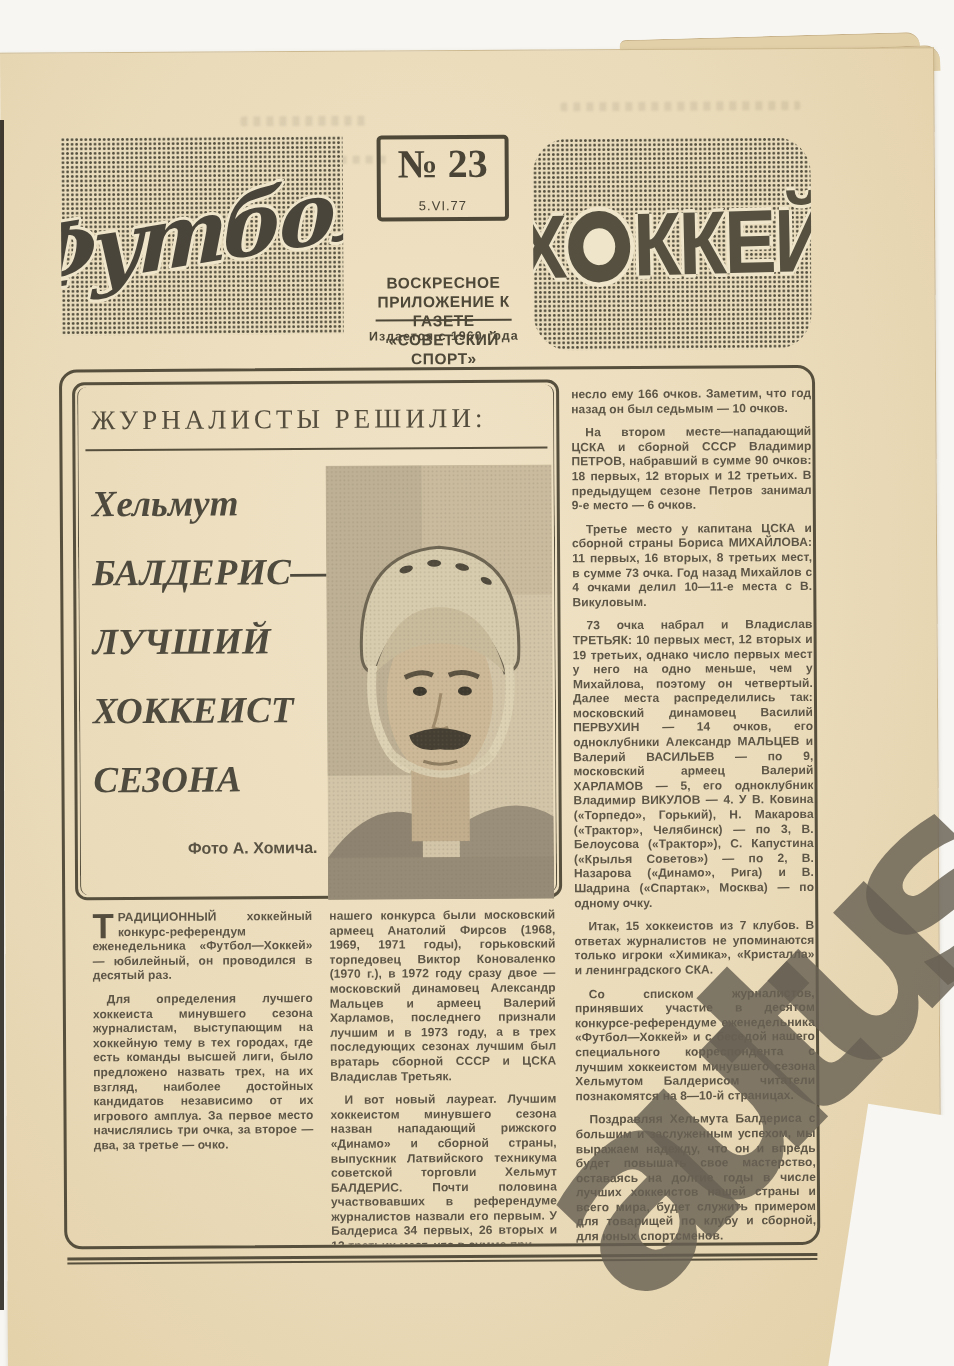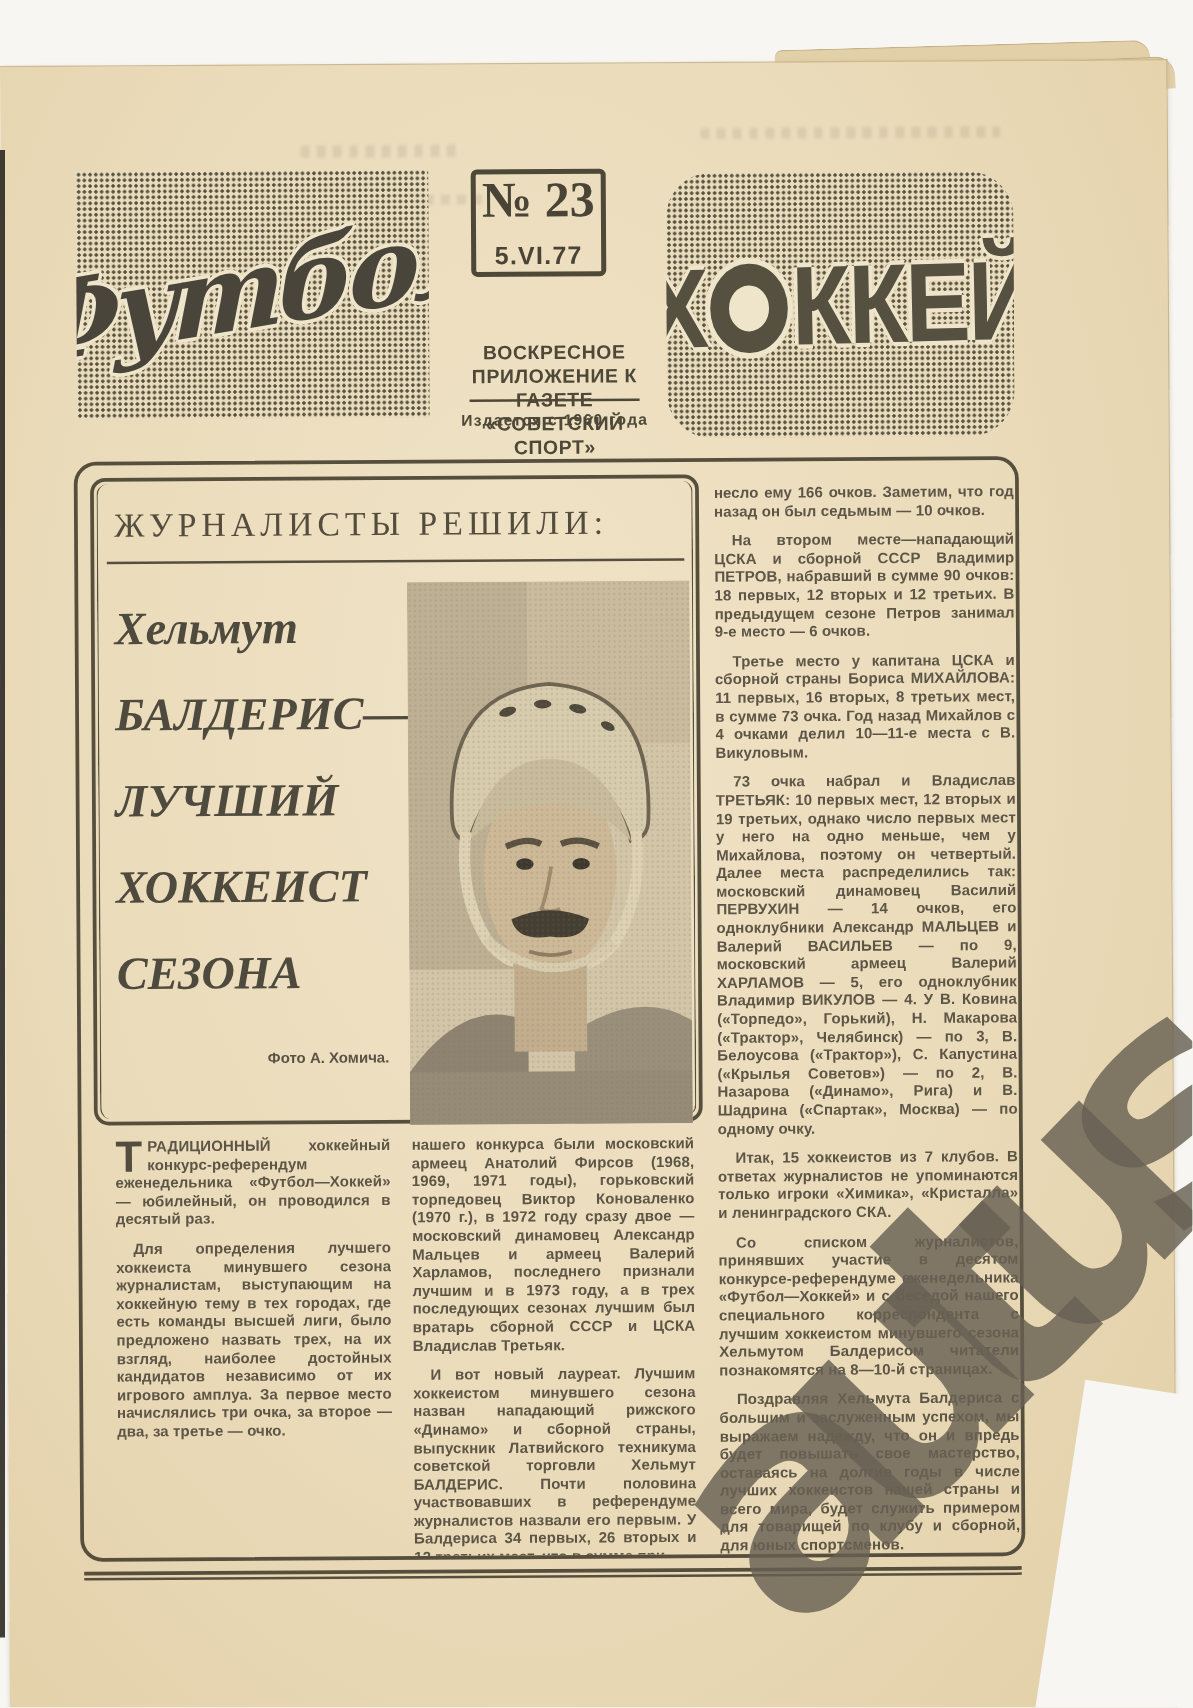--- a/index.html
+++ b/index.html
@@ -32,24 +32,24 @@
       background-image: radial-gradient(circle, #55503f 1.15px, rgba(85,80,63,0) 1.5px);
       background-size: 4.6px 4.6px; }
 
   
   .futbol-box { position:absolute; left:60px; top:84px; width:282px; height:198px; display:flex; align-items:center; justify-content:center; overflow:hidden; }
   .futbol-text { font-family:"DejaVu Serif",serif; font-style:italic; font-weight:bold; font-size:86px;
       color:#4a453a; transform:rotate(-9deg) skewX(-10deg) translateY(-4px); letter-spacing:-5px;
       text-shadow:-3px 0 #efe5ca, 3px 0 #efe5ca, 0 -3px #efe5ca, 0 3px #efe5ca,
                   -2px -2px #efe5ca, 2px -2px #efe5ca, -2px 2px #efe5ca, 2px 2px #efe5ca; }
 
-  .issue-box { position:absolute; left:376px; top:84px; width:108px; height:86px; border:4px solid #4e4839; border-radius:5px;
+  .issue-box { position:absolute; left:376px; top:84px; width:132px; height:86px; border:4px solid #4e4839; border-radius:5px;
       display:flex; flex-direction:column; align-items:center; justify-content:center; }
   .issue-number { font-family:"Liberation Serif",serif; font-weight:bold; font-size:40px; line-height:40px; color:#4a4436; }
-  .issue-date { font-weight:bold; font-size:20px; letter-spacing:1px; color:#4a4436; margin-top:14px; }
+  .issue-date { font-weight:normal; font-size:13px; letter-spacing:1px; color:#4a4436; margin-top:14px; }
 
   .subtitle { position:absolute; left:364px; top:182px; width:156px; text-align:center;
       font-weight:bold; font-size:15.5px; line-height:19px; letter-spacing:.5px; color:#4e4839;margin-top:40px; }
   .subtitle-rule { position:absolute; left:374px; top:268px; width:136px; border-top:2px solid #4e4839; }
   .since { position:absolute; left:360px; top:278px; width:164px; text-align:center; font-weight:bold; font-size:12.5px; color:#4e4839; letter-spacing:1px; }
 
   .hockey-box { position:absolute; left:532px; top:88px; width:278px; height:212px; border-radius:36px;
       display:flex; align-items:center; justify-content:center; overflow:hidden; }
   .hockey-text { display:flex; align-items:center; font-weight:bold; font-size:78px; color:#55503f;
       font-family:"Liberation Sans",sans-serif; letter-spacing:-2px; transform:scaleY(1.15) rotate(-1deg);
@@ -67,22 +67,22 @@
       border:3px solid #564f3d; border-radius:12px; }
   .headline-box::before { content:''; position:absolute; inset:2px; border-left:1px solid #564f3d; border-right:1px solid #564f3d; border-radius:9px; pointer-events:none; }
 
   .kicker { position:absolute; left:16px; top:20px; width:455px;
       font-family:"Liberation Serif",serif; font-size:27px; letter-spacing:4px; color:#544d3e; white-space:nowrap; }
   .kicker-rule { position:absolute; left:10px; top:64px; width:462px; border-top:2px solid #564f3d; }
 
   .big-title { position:absolute; left:16px; top:84px; width:240px;
       font-family:"Liberation Serif",serif; font-style:italic; font-weight:bold;
       font-size:37px; line-height:69px; color:#4f4a3e; letter-spacing:0px; }
-  .photo-credit { position:absolute; left:110px; top:455px; width:150px; text-align:center;
-      font-weight:bold; font-size:12px; color:#5a5344; }
+  .photo-credit { position:absolute; left:110px; top:455px; width:150px; text-align:left;
+      font-weight:bold; font-size:16px; color:#5a5344; }
 
   .photo { position:absolute; left:250px; top:82px; width:226px; height:434px; }
 
   
   .bodytext { font-size:12px; line-height:14.6px; font-weight:bold; color:#5d5546; text-align:justify; letter-spacing:.1px; }
   .bodytext p { margin:0 0 9px; text-indent:14px; }
   .bodytext p.noindent { text-indent:0; }
   .col-left  { position:absolute; left:27px;  top:538px; width:220px; height:336px; overflow:hidden; }
   .col-mid   { position:absolute; left:264px; top:538px; width:226px; height:336px; overflow:hidden; }
   .col-right { position:absolute; left:509px; top:18px;  width:240px; height:858px; overflow:hidden; }

